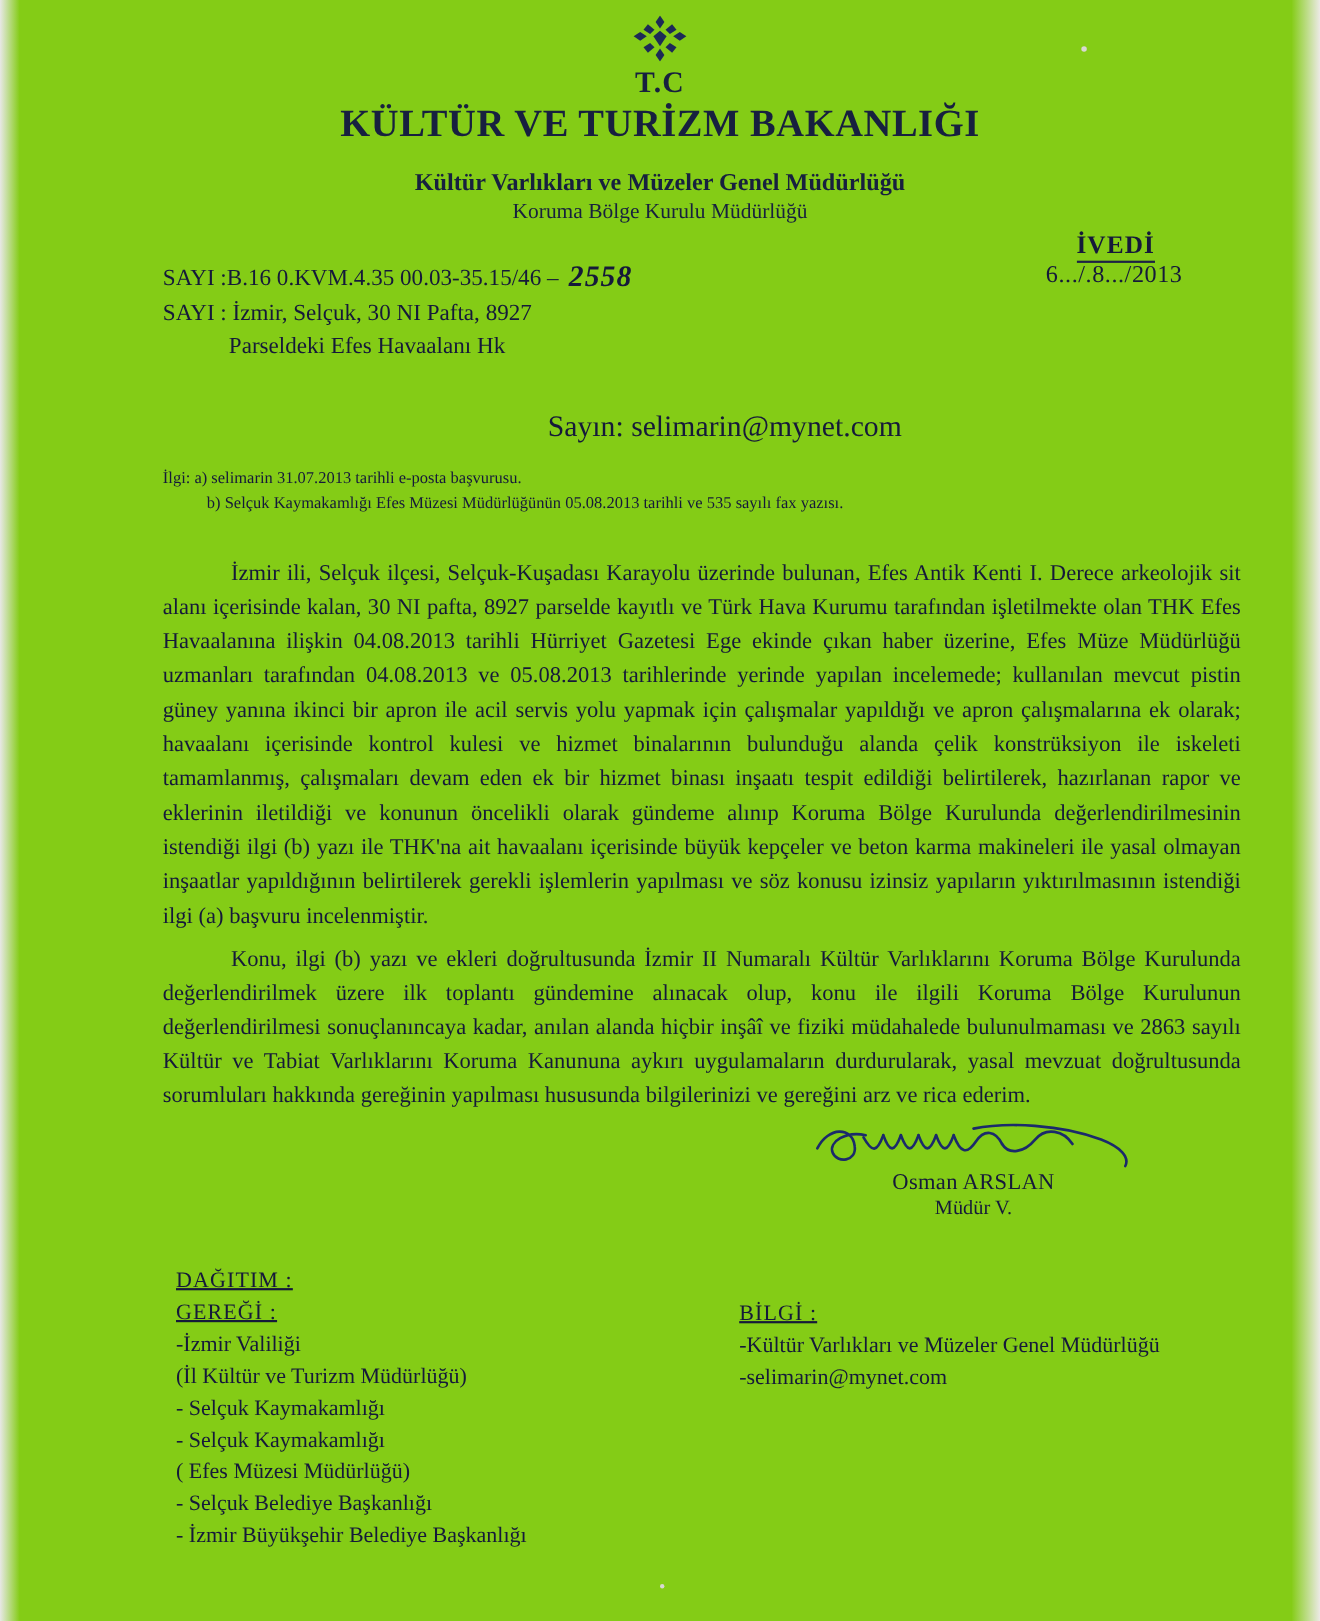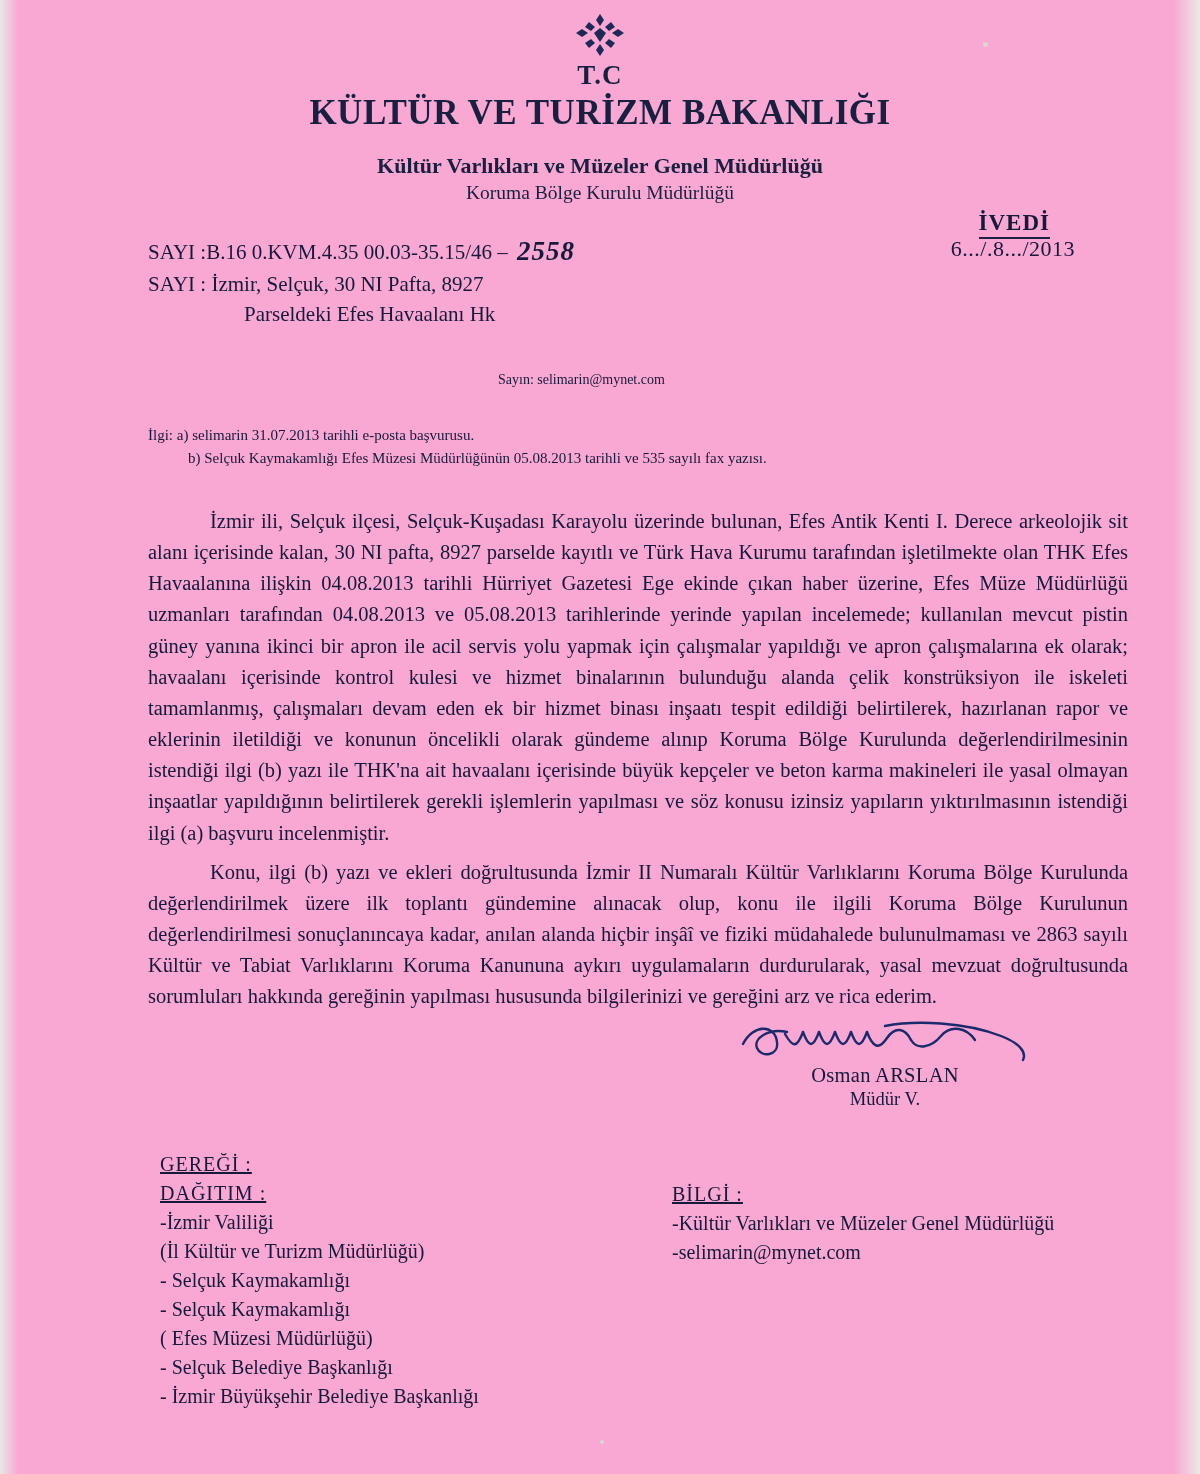--- a/index.html
+++ b/index.html
@@ -11,21 +11,21 @@
     width: 1200px;
     height: 1474px;
     position: relative;
     font-family: "Liberation Serif", serif;
     color: #15193a;
     overflow: hidden;
   }
   .page {
     position: absolute;
     inset: 0;
-    background: #f9a8d4;
+    background: #84cc16;
   }
   
   .page::before {
     content: "";
     position: absolute;
     left: 0; top: 0; bottom: 0;
     width: 18px;
     background: linear-gradient(to right, #e8e8e6, rgba(255,255,255,0));
     pointer-events: none;
   }
@@ -122,28 +122,28 @@
   .sayi-num {
     font-family: "Liberation Serif", serif;
     font-size: 27px;
     font-style: italic;
     font-weight: bold;
     letter-spacing: 1px;
     margin-left: 4px;
     vertical-align: -1px;
   }
   .meta .konu-cont {
-    margin-left: 96px;
+    margin-left: 60px;
   }
 
   .recipient {
     position: absolute;
     top: 372px;
     left: 498px;
-    font-size: 14px;
+    font-size: 27px;
   }
 
   .refs {
     position: absolute;
     top: 424px;
     left: 148px;
     right: 120px;
     font-size: 15px;
     line-height: 1.5;
   }
@@ -295,22 +295,22 @@
           <path d="M176 22 C 182 32, 196 30, 206 18 C 216 6, 232 10, 240 22"></path>
           <path d="M150 8 C 180 2, 230 4, 266 18 C 284 25, 292 34, 288 42"></path>
         </g>
       </svg>
     </div>
     <div class="sig-name">Osman ARSLAN</div>
     <div class="sig-title">Müdür V.</div>
   </div>
 
   <div class="distribution">
+    <span class="dist-row"><span class="head">DAĞITIM   :</span></span>
     <span class="dist-row"><span class="head">GEREĞİ      :</span></span>
-    <span class="dist-row"><span class="head">DAĞITIM   :</span></span>
     <span class="dist-row">-İzmir Valiliği</span>
     <span class="dist-row">(İl Kültür ve Turizm Müdürlüğü)</span>
     <span class="dist-row">- Selçuk Kaymakamlığı</span>
     <span class="dist-row">- Selçuk Kaymakamlığı</span>
     <span class="dist-row">( Efes Müzesi Müdürlüğü)</span>
     <span class="dist-row">- Selçuk Belediye Başkanlığı</span>
     <span class="dist-row">- İzmir Büyükşehir Belediye Başkanlığı</span>
   </div>
 
   <div class="info-col">

